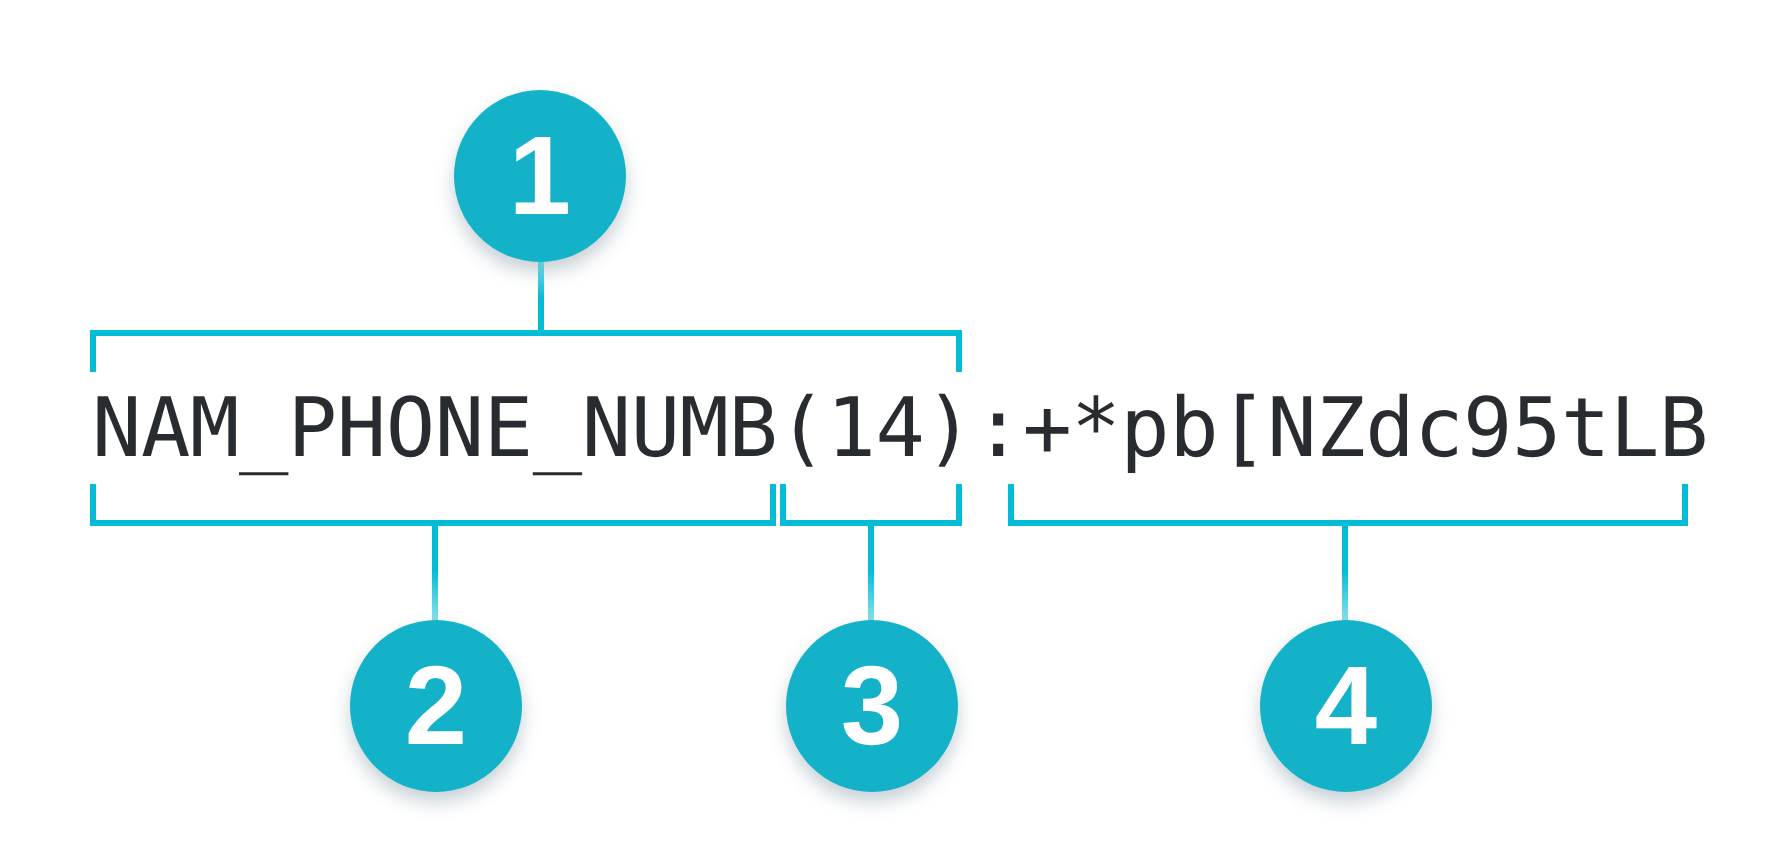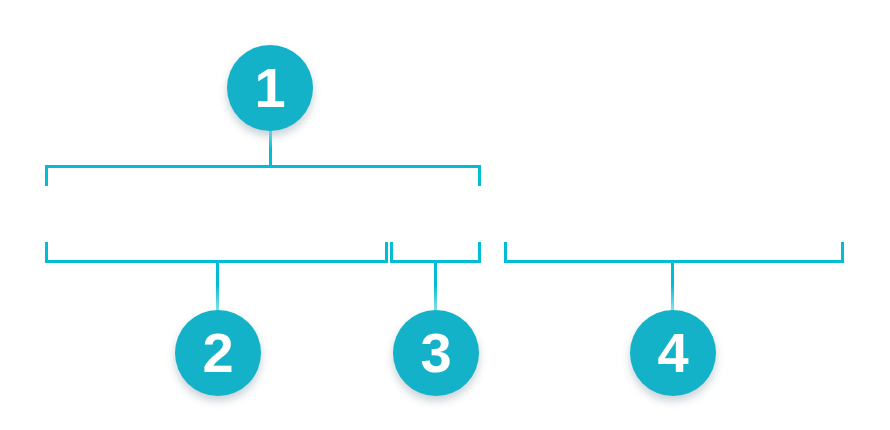--- a/index.html
+++ b/index.html
@@ -84,20 +84,21 @@
 </style>
 </head>
 <body>
 
 <div class="diagram">
 
   <div class="callout-circle circle-1">1</div>
   <div class="stem stem-1"></div>
   <div class="bracket bracket-down bracket-1"></div>
 
+  <div class="token-string">NAM_PHONE_NUMB(14):+*pb[NZdc95tLB</div>
 
   <div class="bracket bracket-up bracket-2"></div>
   <div class="stem stem-2"></div>
   <div class="callout-circle circle-2">2</div>
 
   <div class="bracket bracket-up bracket-3"></div>
   <div class="stem stem-3"></div>
   <div class="callout-circle circle-3">3</div>
 
   <div class="bracket bracket-up bracket-4"></div>

